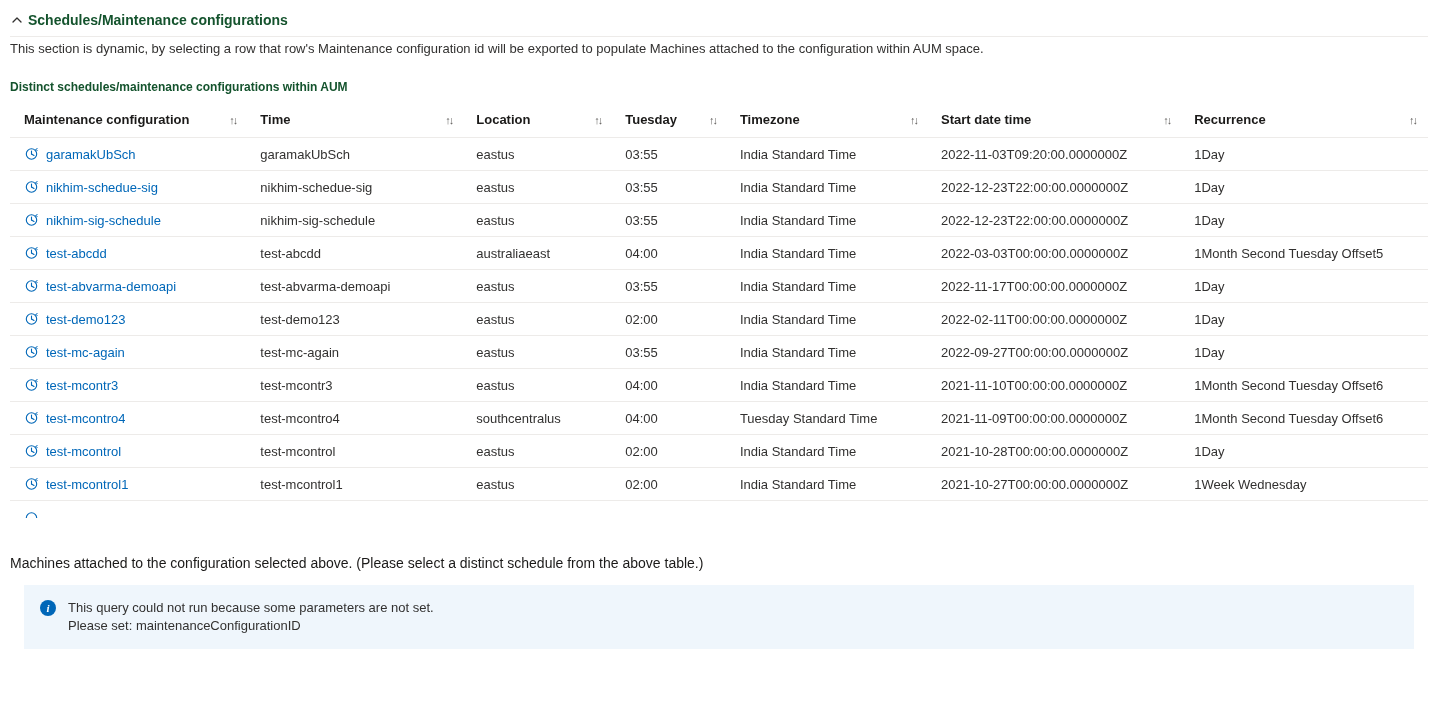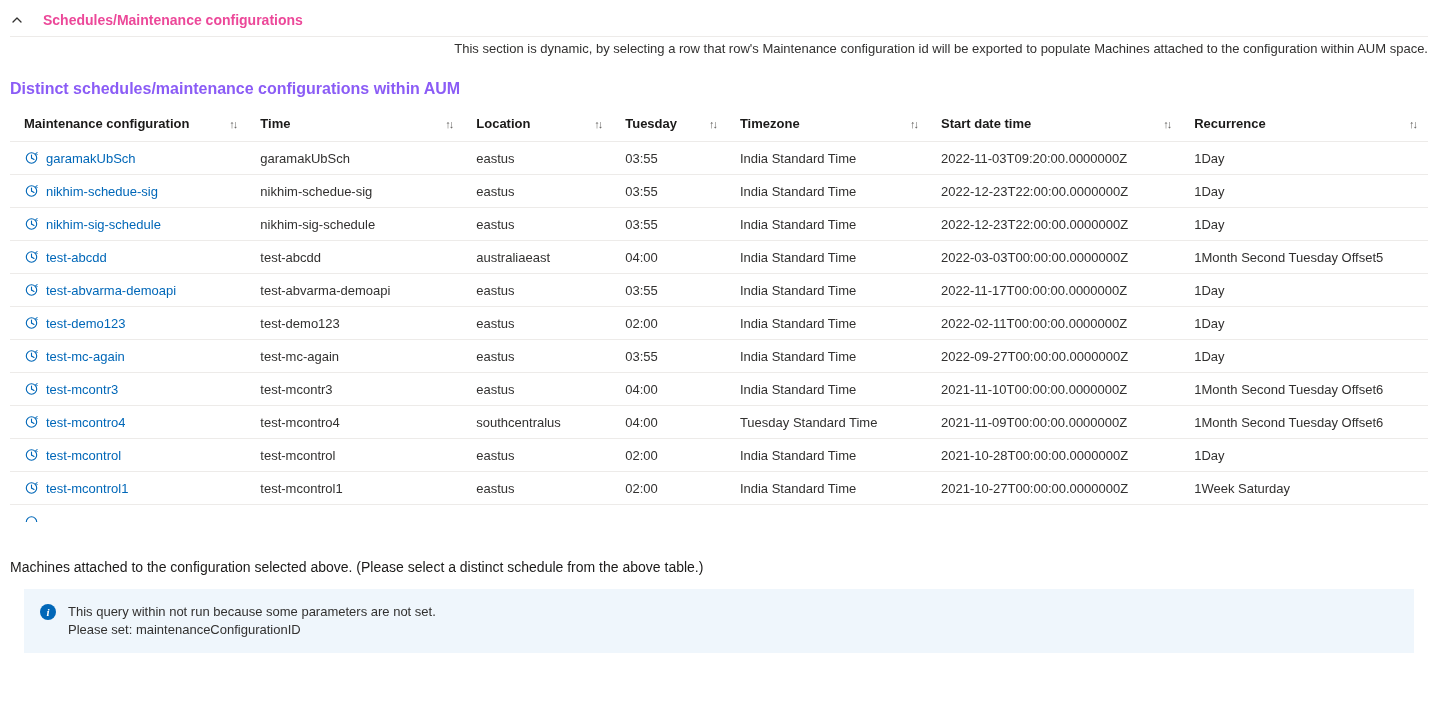--- a/index.html
+++ b/index.html
@@ -27,35 +27,33 @@
       width: 14px;
       height: 14px;
       margin-right: 4px;
       display: inline-flex;
       align-items: center;
       justify-content: center;
     }
     .section-title {
       font-weight: 600;
       font-size: 14px;
-      color: #ec4899;
-      margin-left: 15px;
+      color: #14532d;
     }
     .section-description {
       padding: 4px 0 0 0;
       font-size: 13px;
       color: #323130;
       border-top: 1px solid #edebe9;
       margin-top: 4px;
-      text-align: right;
     }
     .sub-heading {
       font-weight: 600;
-      font-size: 16px;
-      color: #8b5cf6;
+      font-size: 12px;
+      color: #14532d;
       padding: 24px 0 10px 0;
     }
     .table-wrapper {
       overflow: hidden;
     }
     table {
       width: 100%;
       border-collapse: collapse;
       table-layout: fixed;
     }
@@ -428,21 +426,21 @@
                   </svg>
                 </span>
                 <span class="config-link">test-mcontrol1</span>
               </div>
             </td>
             <td>test-mcontrol1</td>
             <td>eastus</td>
             <td>02:00</td>
             <td>India Standard Time</td>
             <td>2021-10-27T00:00:00.0000000Z</td>
-            <td>1Week Saturday</td>
+            <td>1Week Wednesday</td>
           </tr>
           <tr class="partial-row">
             <td colspan="7">
               <div class="config-cell">
                 <span class="config-icon">
                   <svg width="16" height="6" viewBox="0 0 16 6">
                     <path d="M2.3 6 A5.2 5.2 0 0 1 12.7 6" fill="none" stroke="#0067b8" stroke-width="1.1"></path>
                   </svg>
                 </span>
               </div>
@@ -450,17 +448,17 @@
           </tr>
         </tbody>
     </table>
   </div>
 
   <div class="machines-heading">Machines attached to the configuration selected above. (Please select a distinct schedule from the above table.)</div>
 
   <div class="info-box">
     <span class="info-icon">i</span>
     <div class="info-text">
-      <div>This query within not run because some parameters are not set.</div>
+      <div>This query could not run because some parameters are not set.</div>
       <div>Please set: maintenanceConfigurationID</div>
     </div>
   </div>
 </div>
 
 </body></html>

